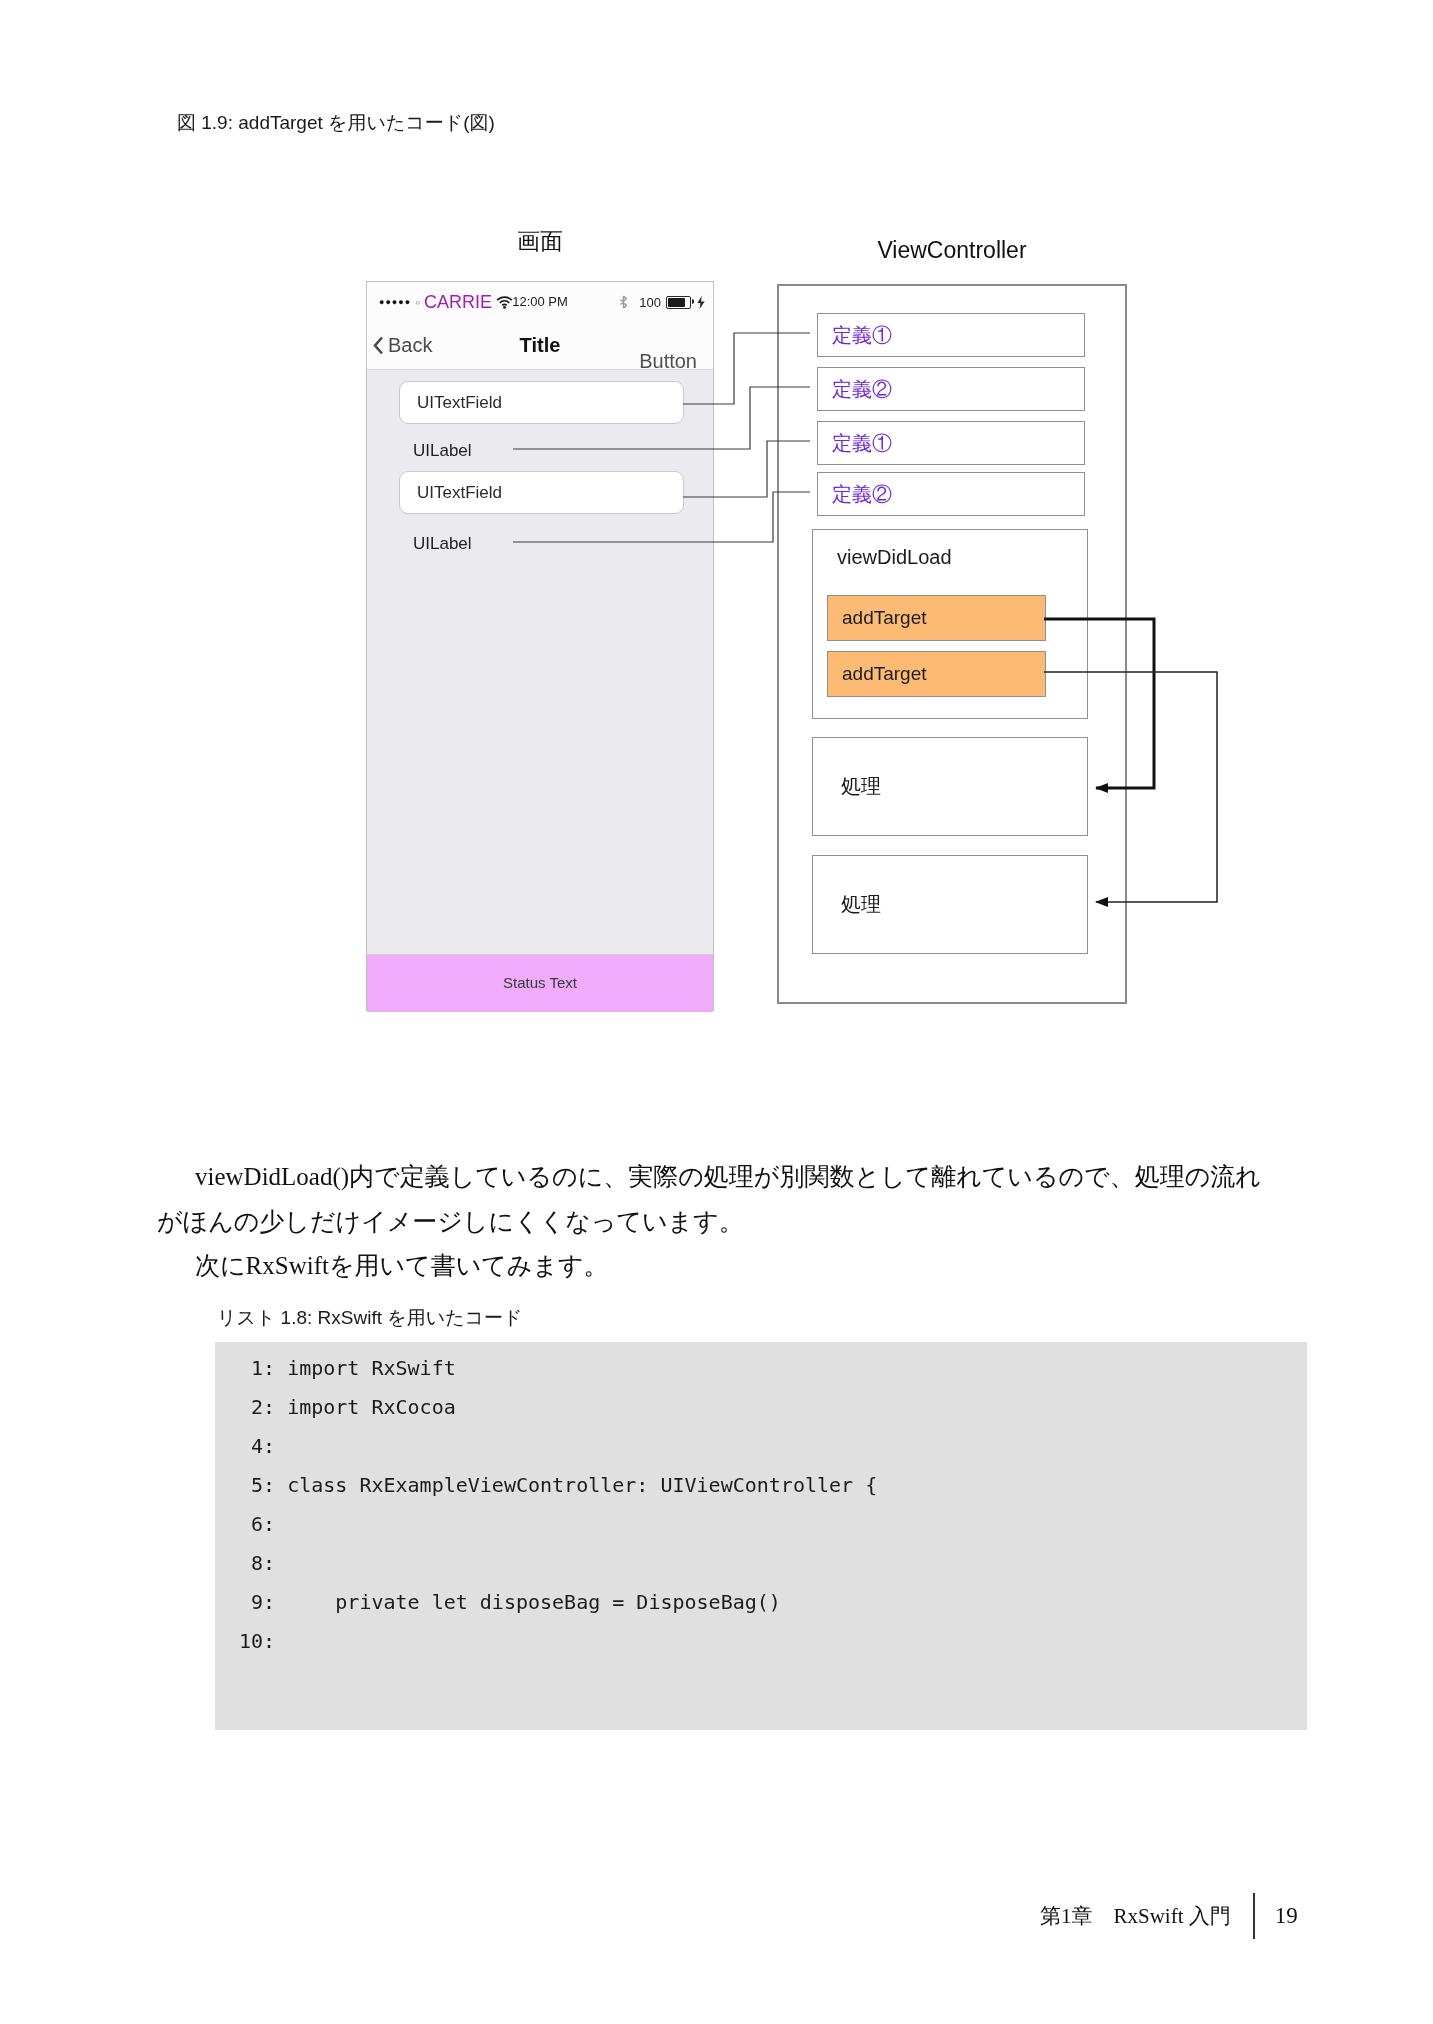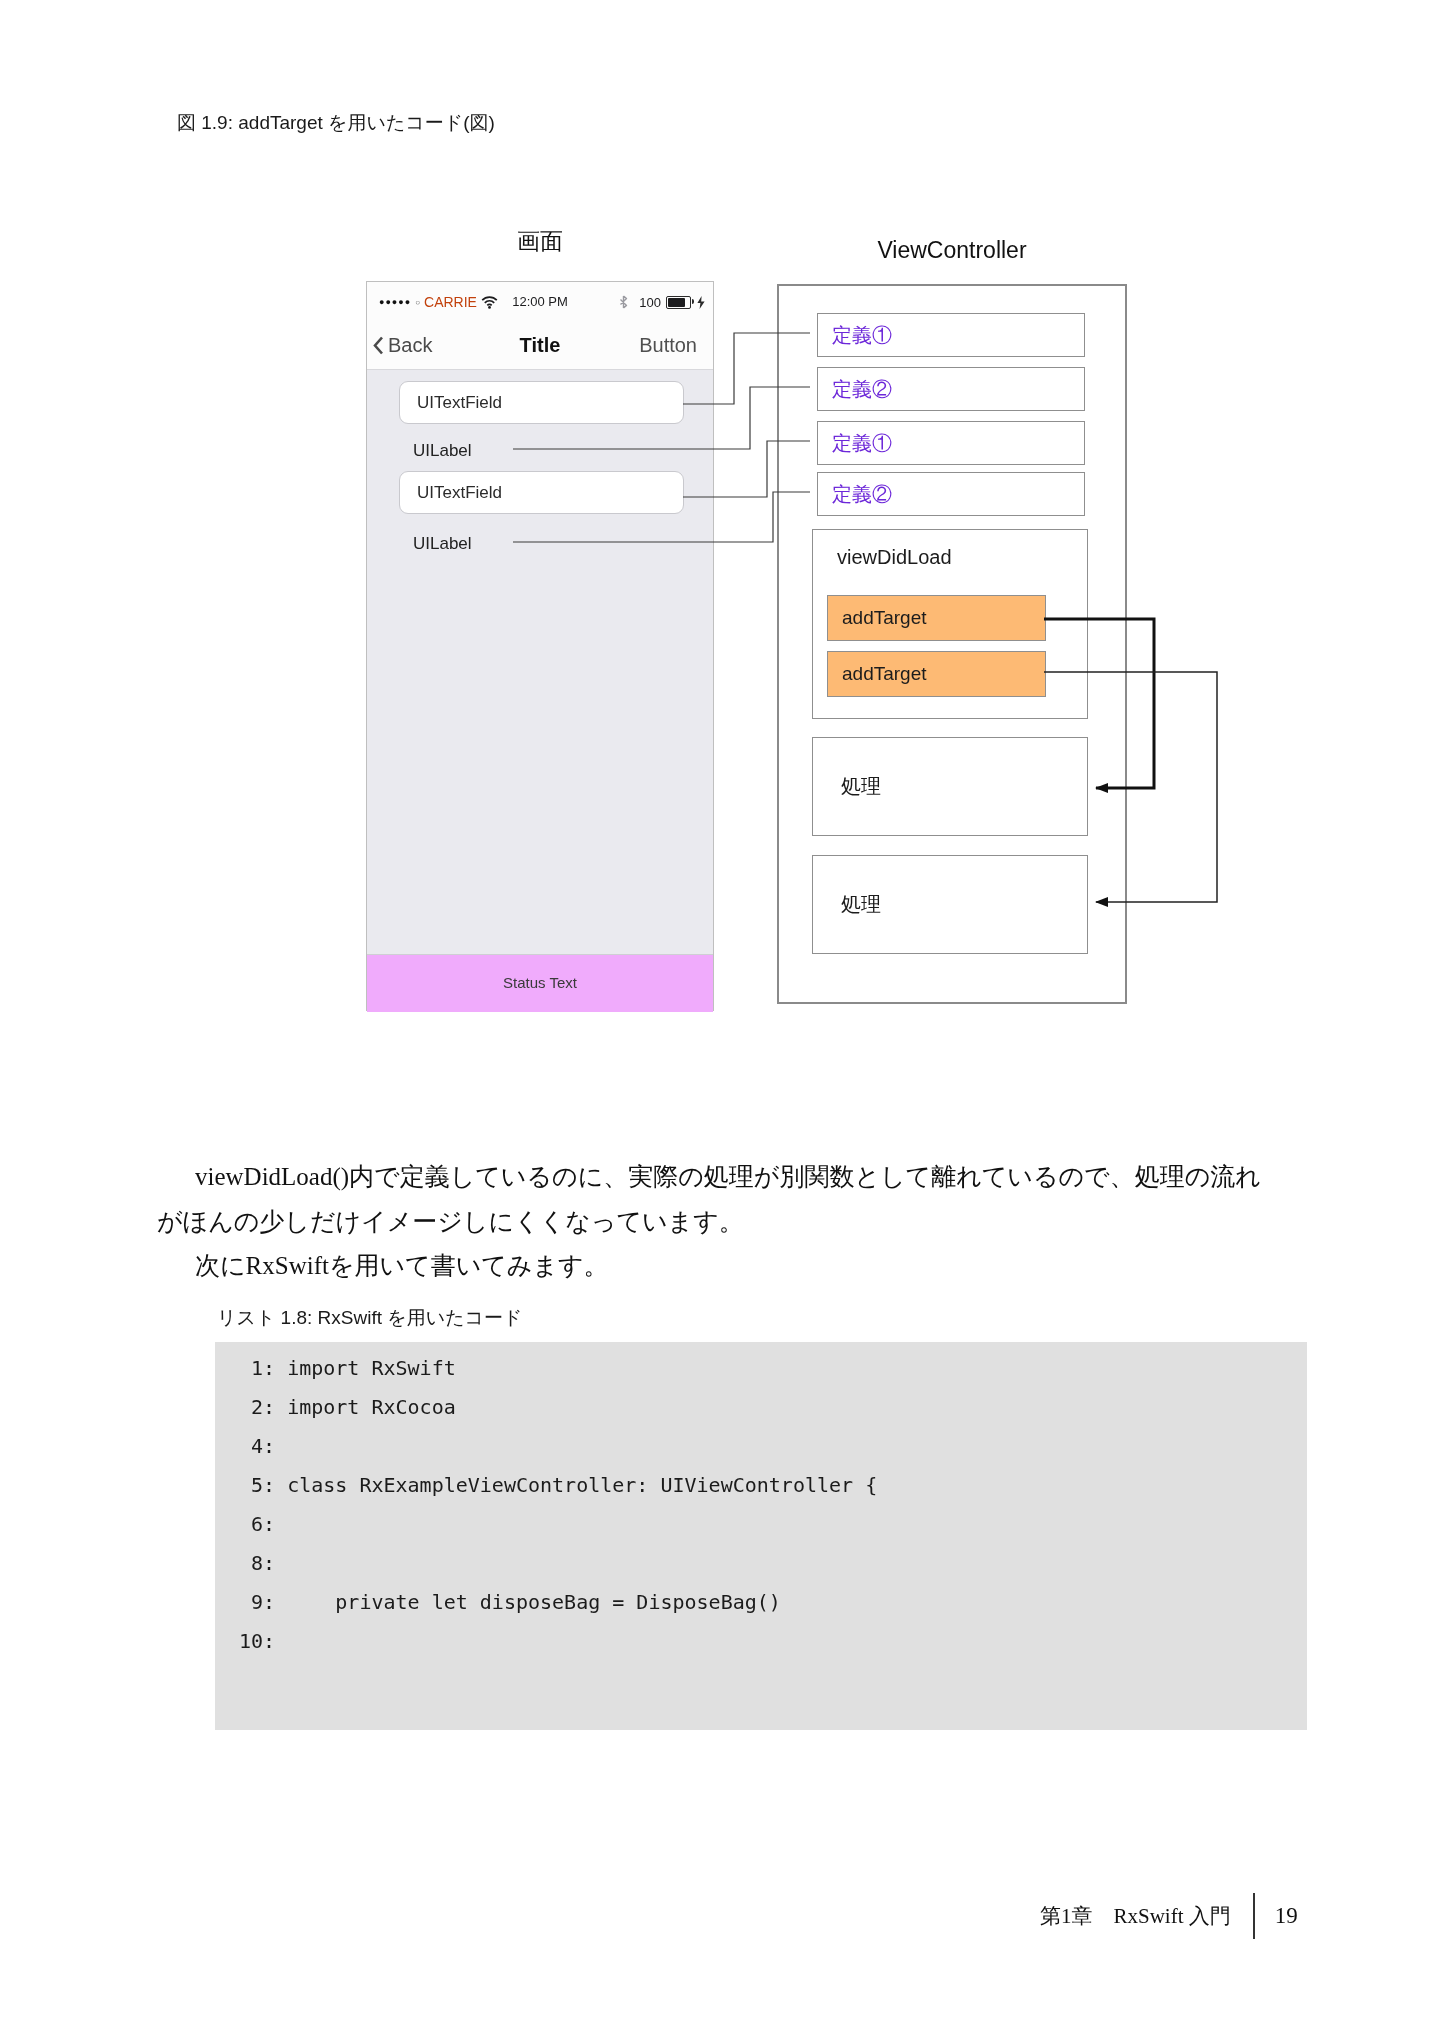--- a/index.html
+++ b/index.html
@@ -19,29 +19,29 @@
 
   
   .phone{left:366px;top:281px;width:348px;height:730px;background:#fcfcfc;
          border:1px solid #bfbfbf;box-sizing:border-box;}
   .statusbar{position:absolute;left:0;top:0;width:100%;height:40px;font-size:13px;color:#1c1c1e;}
   .sb-left{position:absolute;left:12px;top:0;height:40px;display:flex;align-items:center;gap:4px;}
   .sb-time{position:absolute;left:0;top:0;width:100%;height:40px;text-align:center;line-height:40px;}
   .sb-right{position:absolute;right:8px;top:0;height:40px;display:flex;align-items:center;gap:5px;}
   .dots{letter-spacing:1px;font-size:9px;color:#111;}
   .dot-empty{font-size:8px;color:#555;}
-  .carrier{font-size:14px;color:#c2410c;text-align:right;}
+  .carrier{font-size:18px;color:#a21caf;text-align:right;}
   .battery{position:relative;width:23px;height:11px;border:1px solid #2b2b2b;border-radius:2px;}
   .battery .fill{position:absolute;left:1px;top:1px;bottom:1px;width:17px;background:#1c1c1e;border-radius:1px;}
   .battery .nub{position:absolute;right:-4px;top:2.5px;width:2.5px;height:5px;background:#2b2b2b;border-radius:0 2px 2px 0;}
   .navbar{position:absolute;left:0;top:40px;width:100%;height:47px;font-size:20px;}
   .nav-back{position:absolute;left:6px;top:0;height:47px;display:flex;align-items:center;gap:4px;color:#4a4a4a;}
   .nav-title{position:absolute;left:0;top:0;width:100%;height:47px;line-height:47px;text-align:center;
              font-weight:bold;color:#111;}
-  .nav-button{position:absolute;right:16px;top:0;height:47px;line-height:47px;color:#4f4f4f;}
+  .nav-button{position:absolute;right:16px;top:16px;height:47px;line-height:47px;color:#4f4f4f;}
   .phone-content{position:absolute;left:0;top:87px;width:100%;height:585px;background:#eaeaef;
                  border-top:1px solid #d8d8dc;box-sizing:border-box;}
   .textfield{position:absolute;left:32px;width:285px;height:43px;background:#ffffff;
              border:1px solid #c9c9ce;border-radius:9px;box-sizing:border-box;
              font-size:17px;color:#2b2b2b;line-height:41px;padding-left:17px;}
   .uilabel{position:absolute;left:46px;font-size:17px;color:#222;}
   .phone-bottom{position:absolute;left:0;top:672px;width:100%;height:58px;background:#f0abfc;
                 border-top:1px solid #cfcfd4;box-sizing:border-box;text-align:center;
                 line-height:56px;font-size:15px;color:#3a3a3a;}
 

